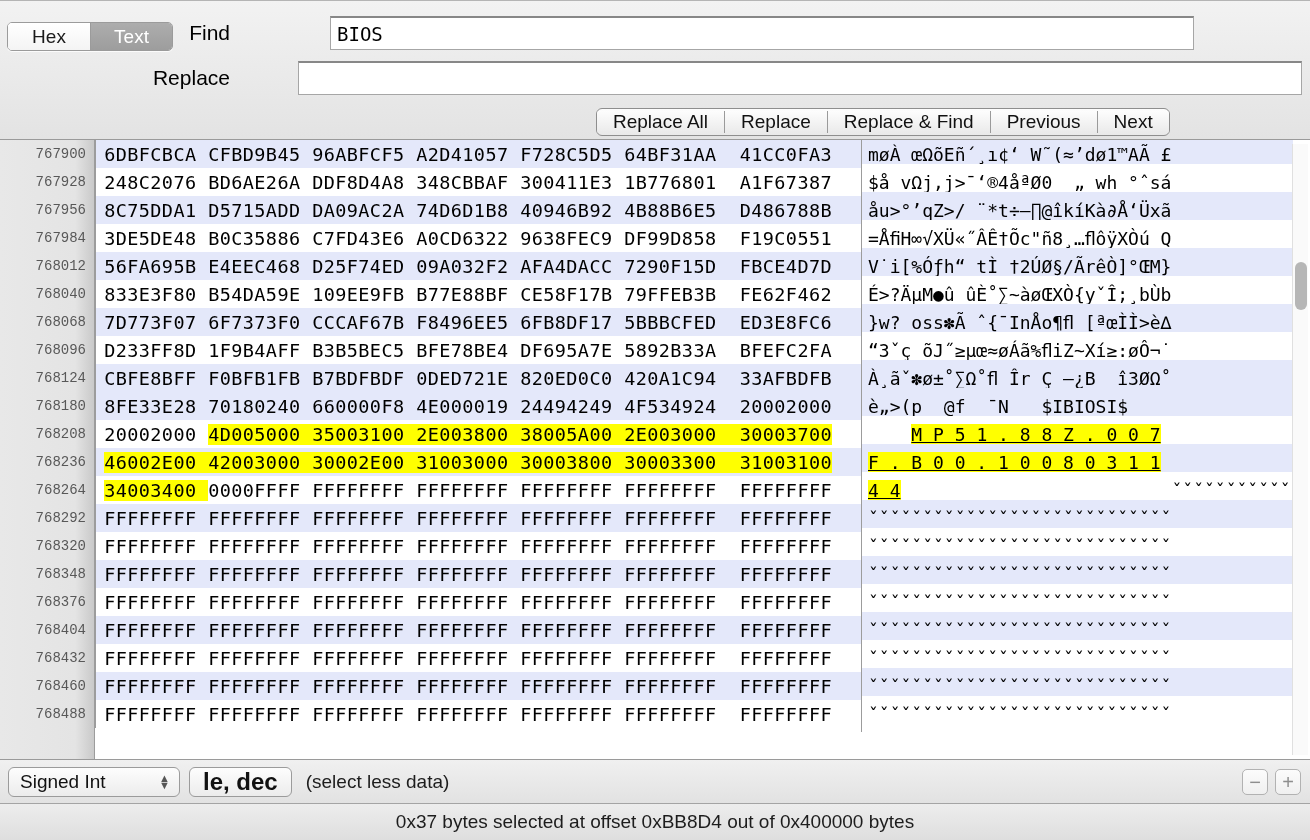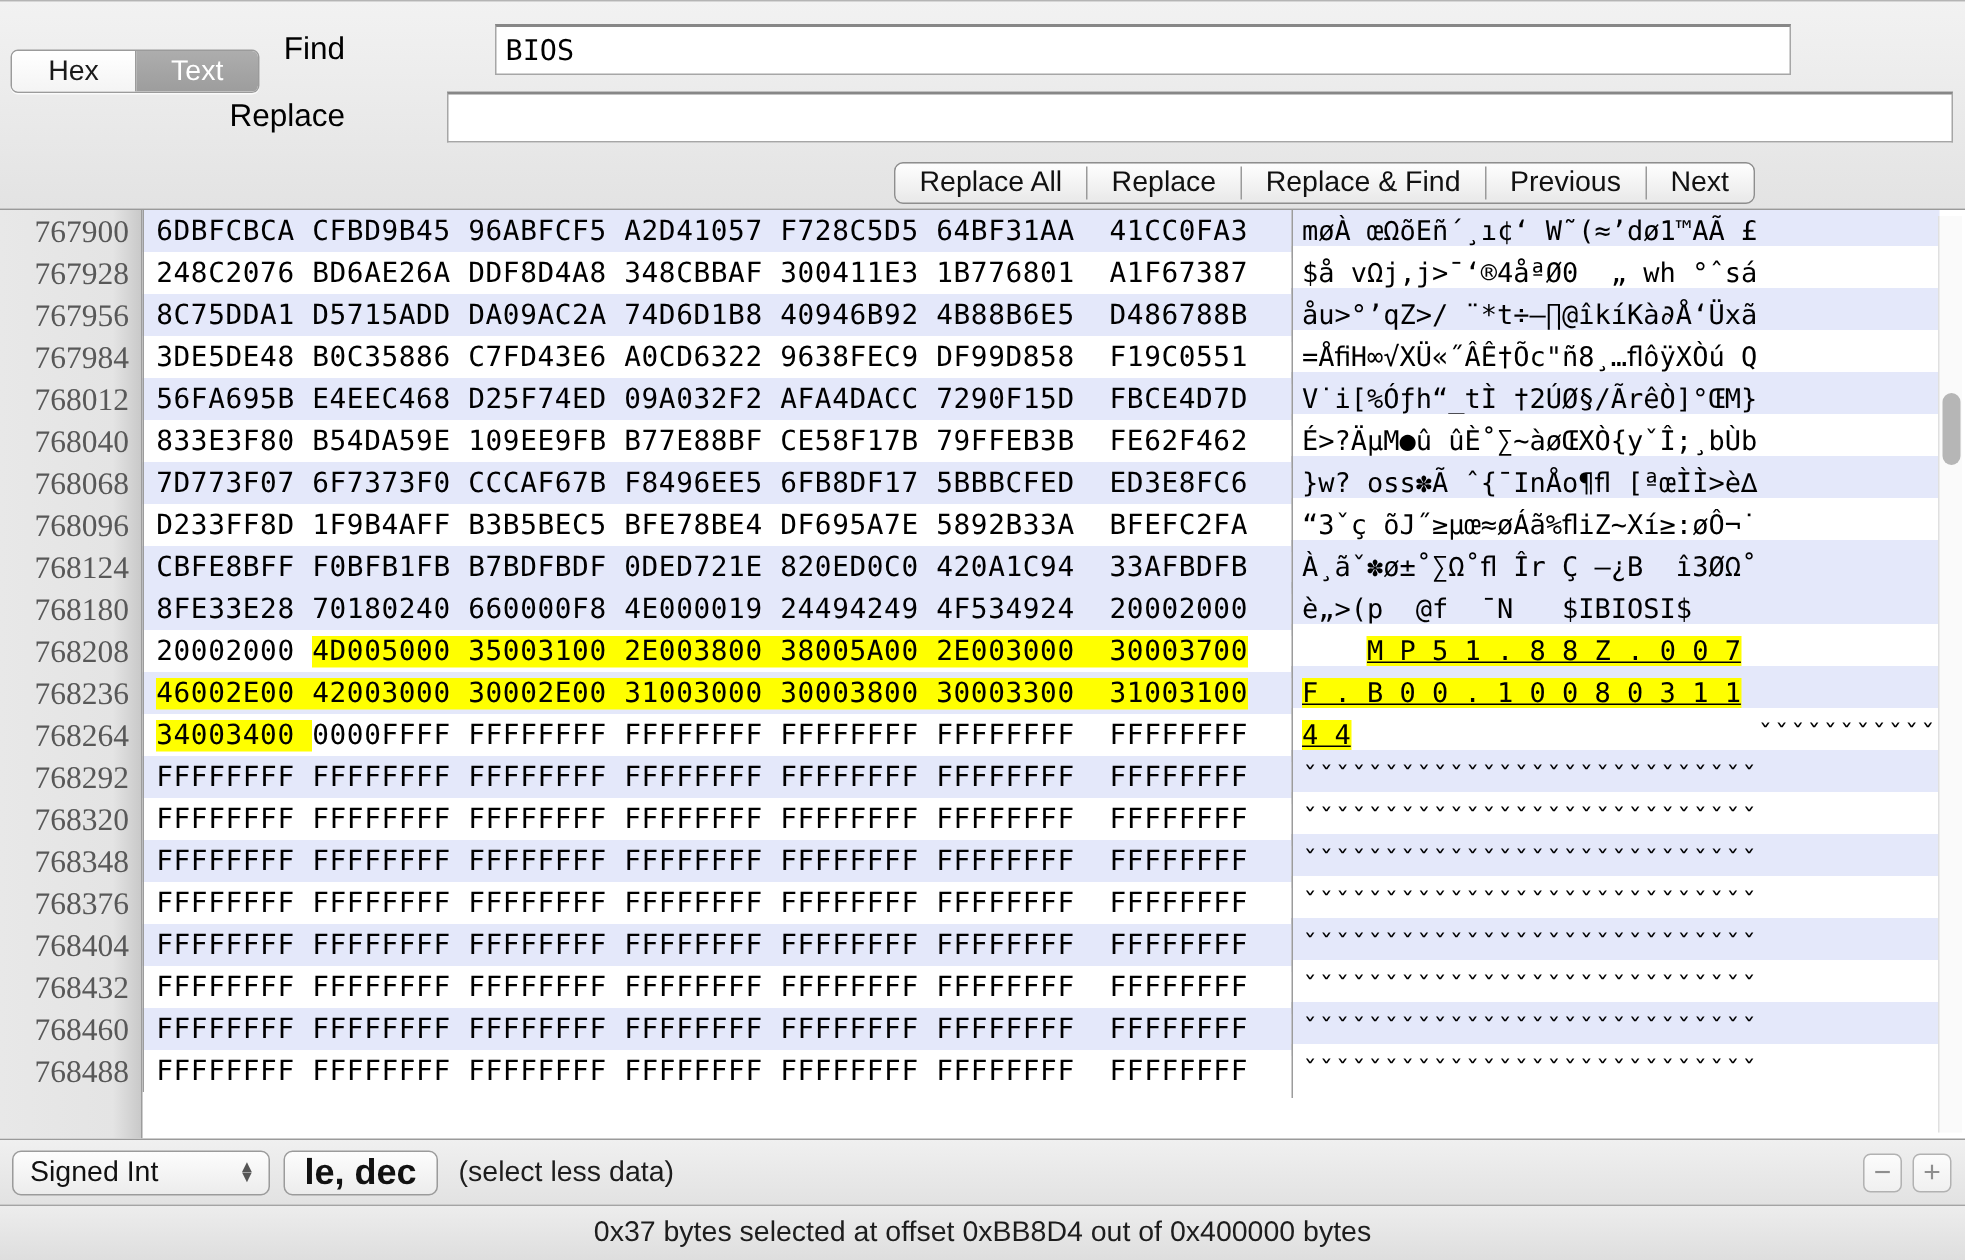--- a/index.html
+++ b/index.html
@@ -19,21 +19,21 @@
   .findbar {
     position: relative;
     height: 140px;
     background: linear-gradient(to bottom, #f2f2f2 0%, #e3e3e3 100%);
     border-top: 1px solid #b4b4b4;
     border-bottom: 1px solid #9a9a9a;
     flex: 0 0 140px;
   }
 
   .segmented {
-    position: absolute; left: 7px; top: 32px;
+    position: absolute; left: 7px; top: 21px;
     display: flex;
     height: 29px;
     border: 1px solid #9b9b9b;
     border-radius: 5px;
     overflow: hidden;
     background: #fff;
     box-shadow: 0 1px 0 rgba(255,255,255,0.8);
     text-align: right;
   }
   .seg {
@@ -116,22 +116,22 @@
     align-items: center;
   }
   .row.alt .hexcells, .row.alt .asciicells { background: #e4e8fa; }
   .row .hexcells, .row .asciicells { background: #ffffff; text-align: right; }
 
   .lineno {
     width: 95px;
     flex: 0 0 95px;
     text-align: right;
     padding-right: 9px;
-    font-family: Liberation Serif, serif;
-    font-size: 21px;
+    font-family: Liberation Mono, monospace;
+    font-size: 14px;
     color: #585858;
     line-height: 28px;
     background: transparent;
     z-index: 2;
   }
   .hexcells {
     flex: 0 0 766px;
     display: flex;
     height: 28px;
     align-items: center;

